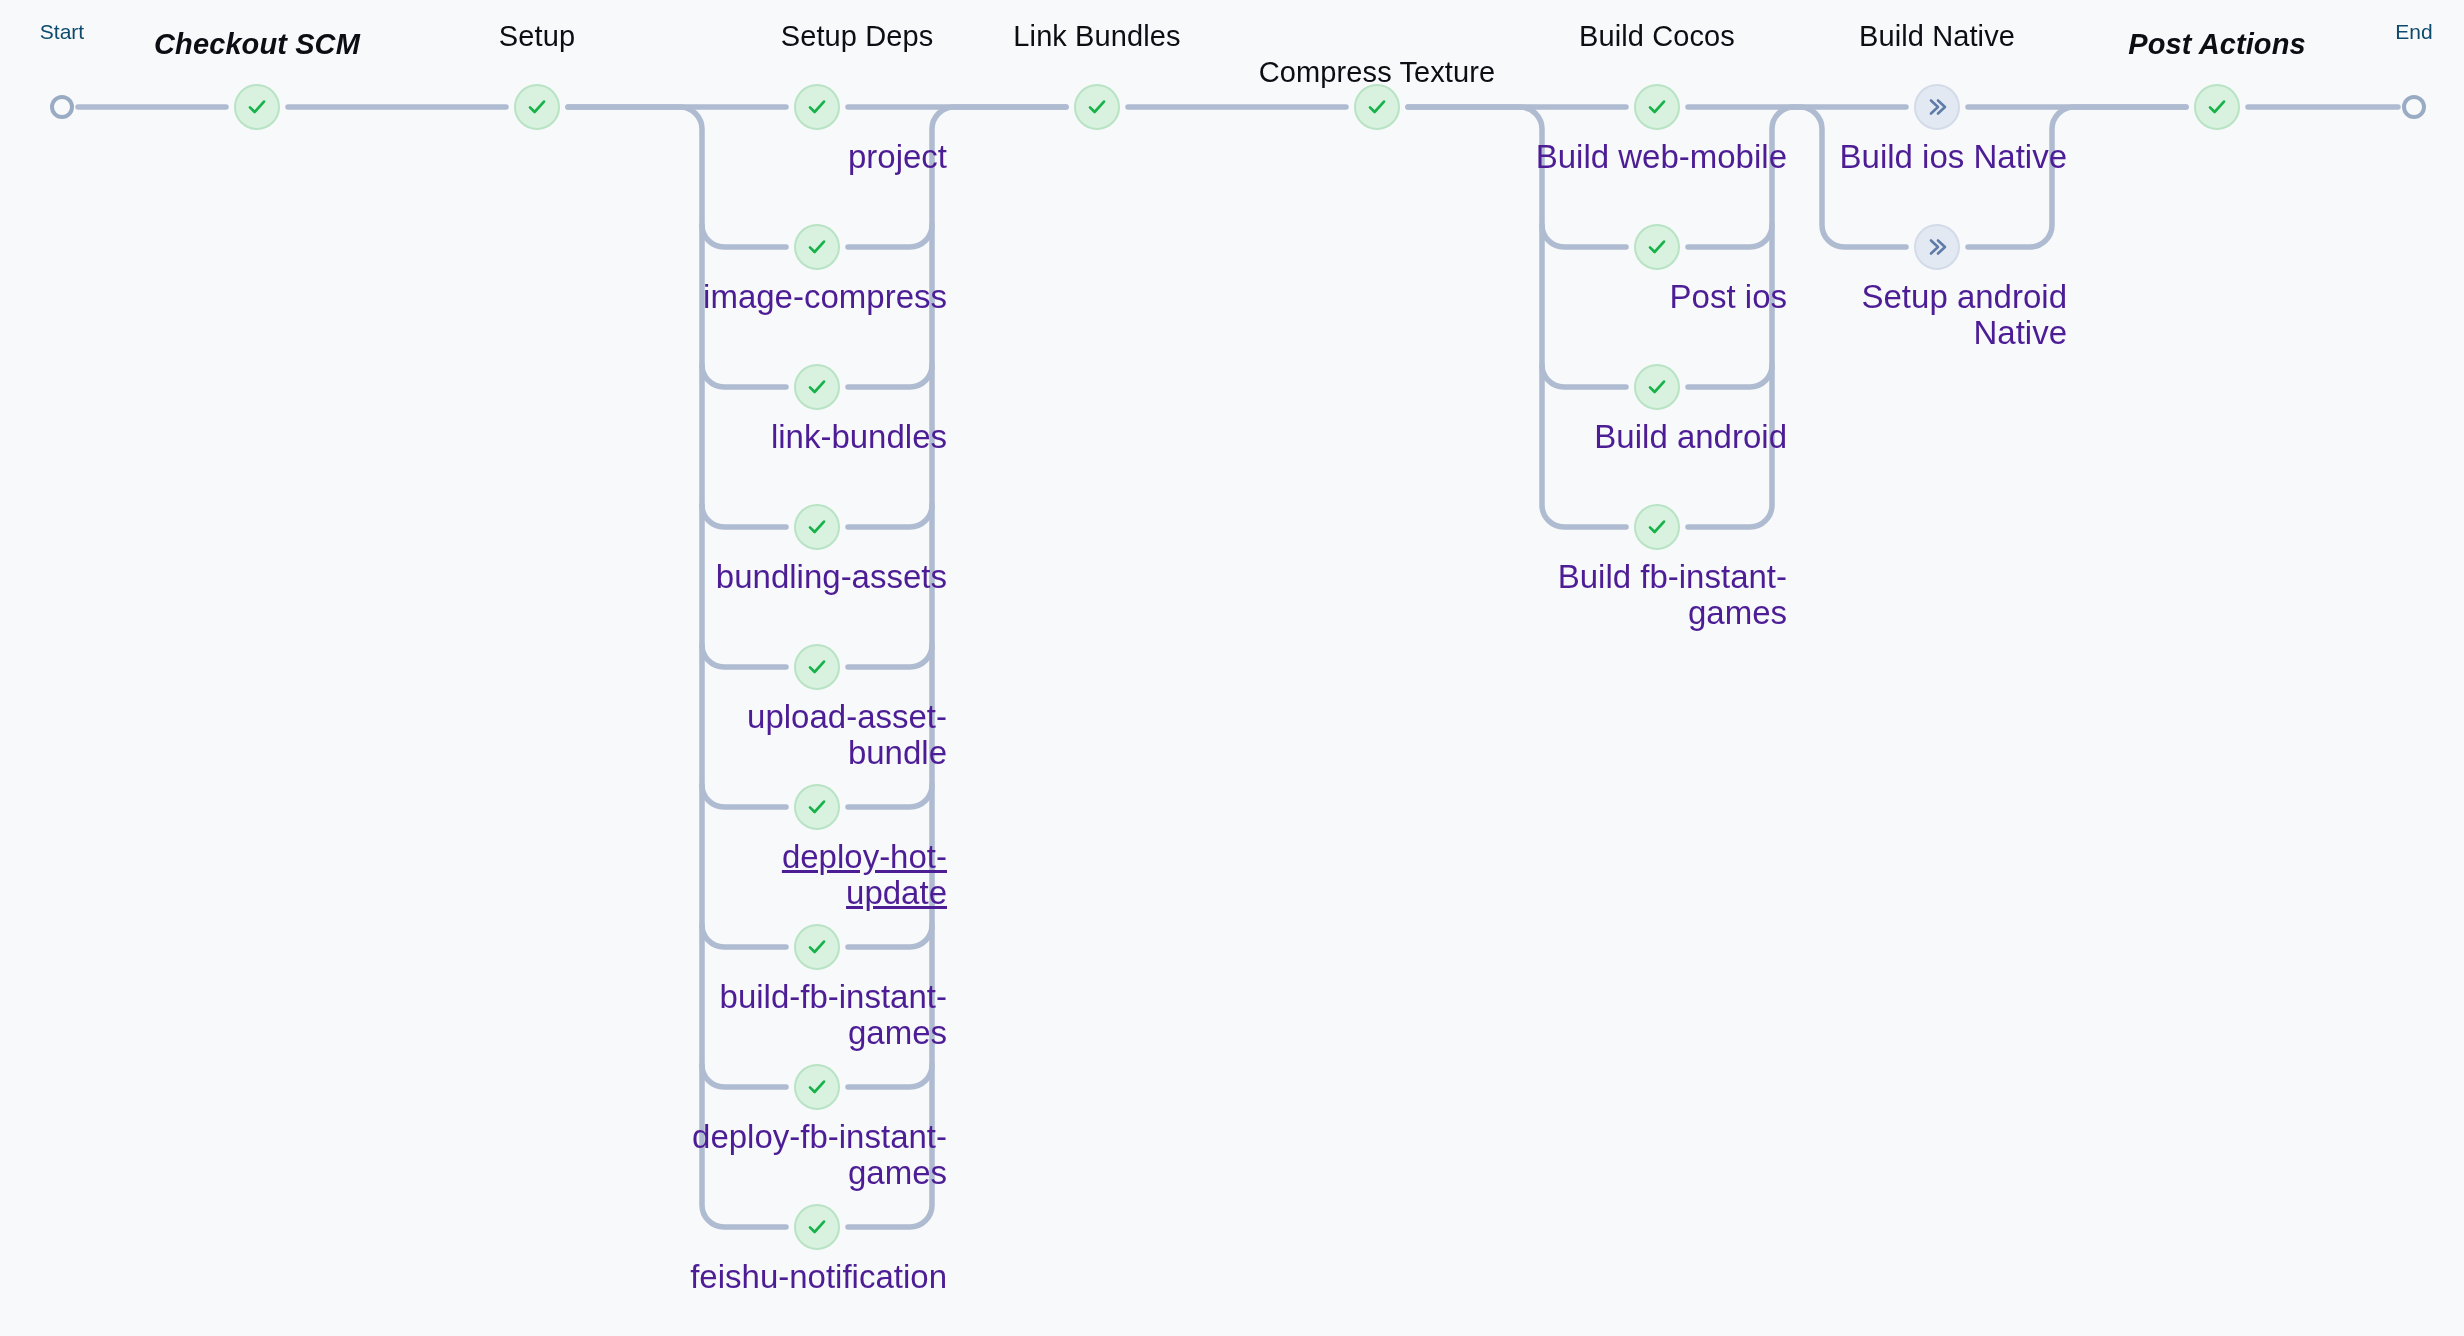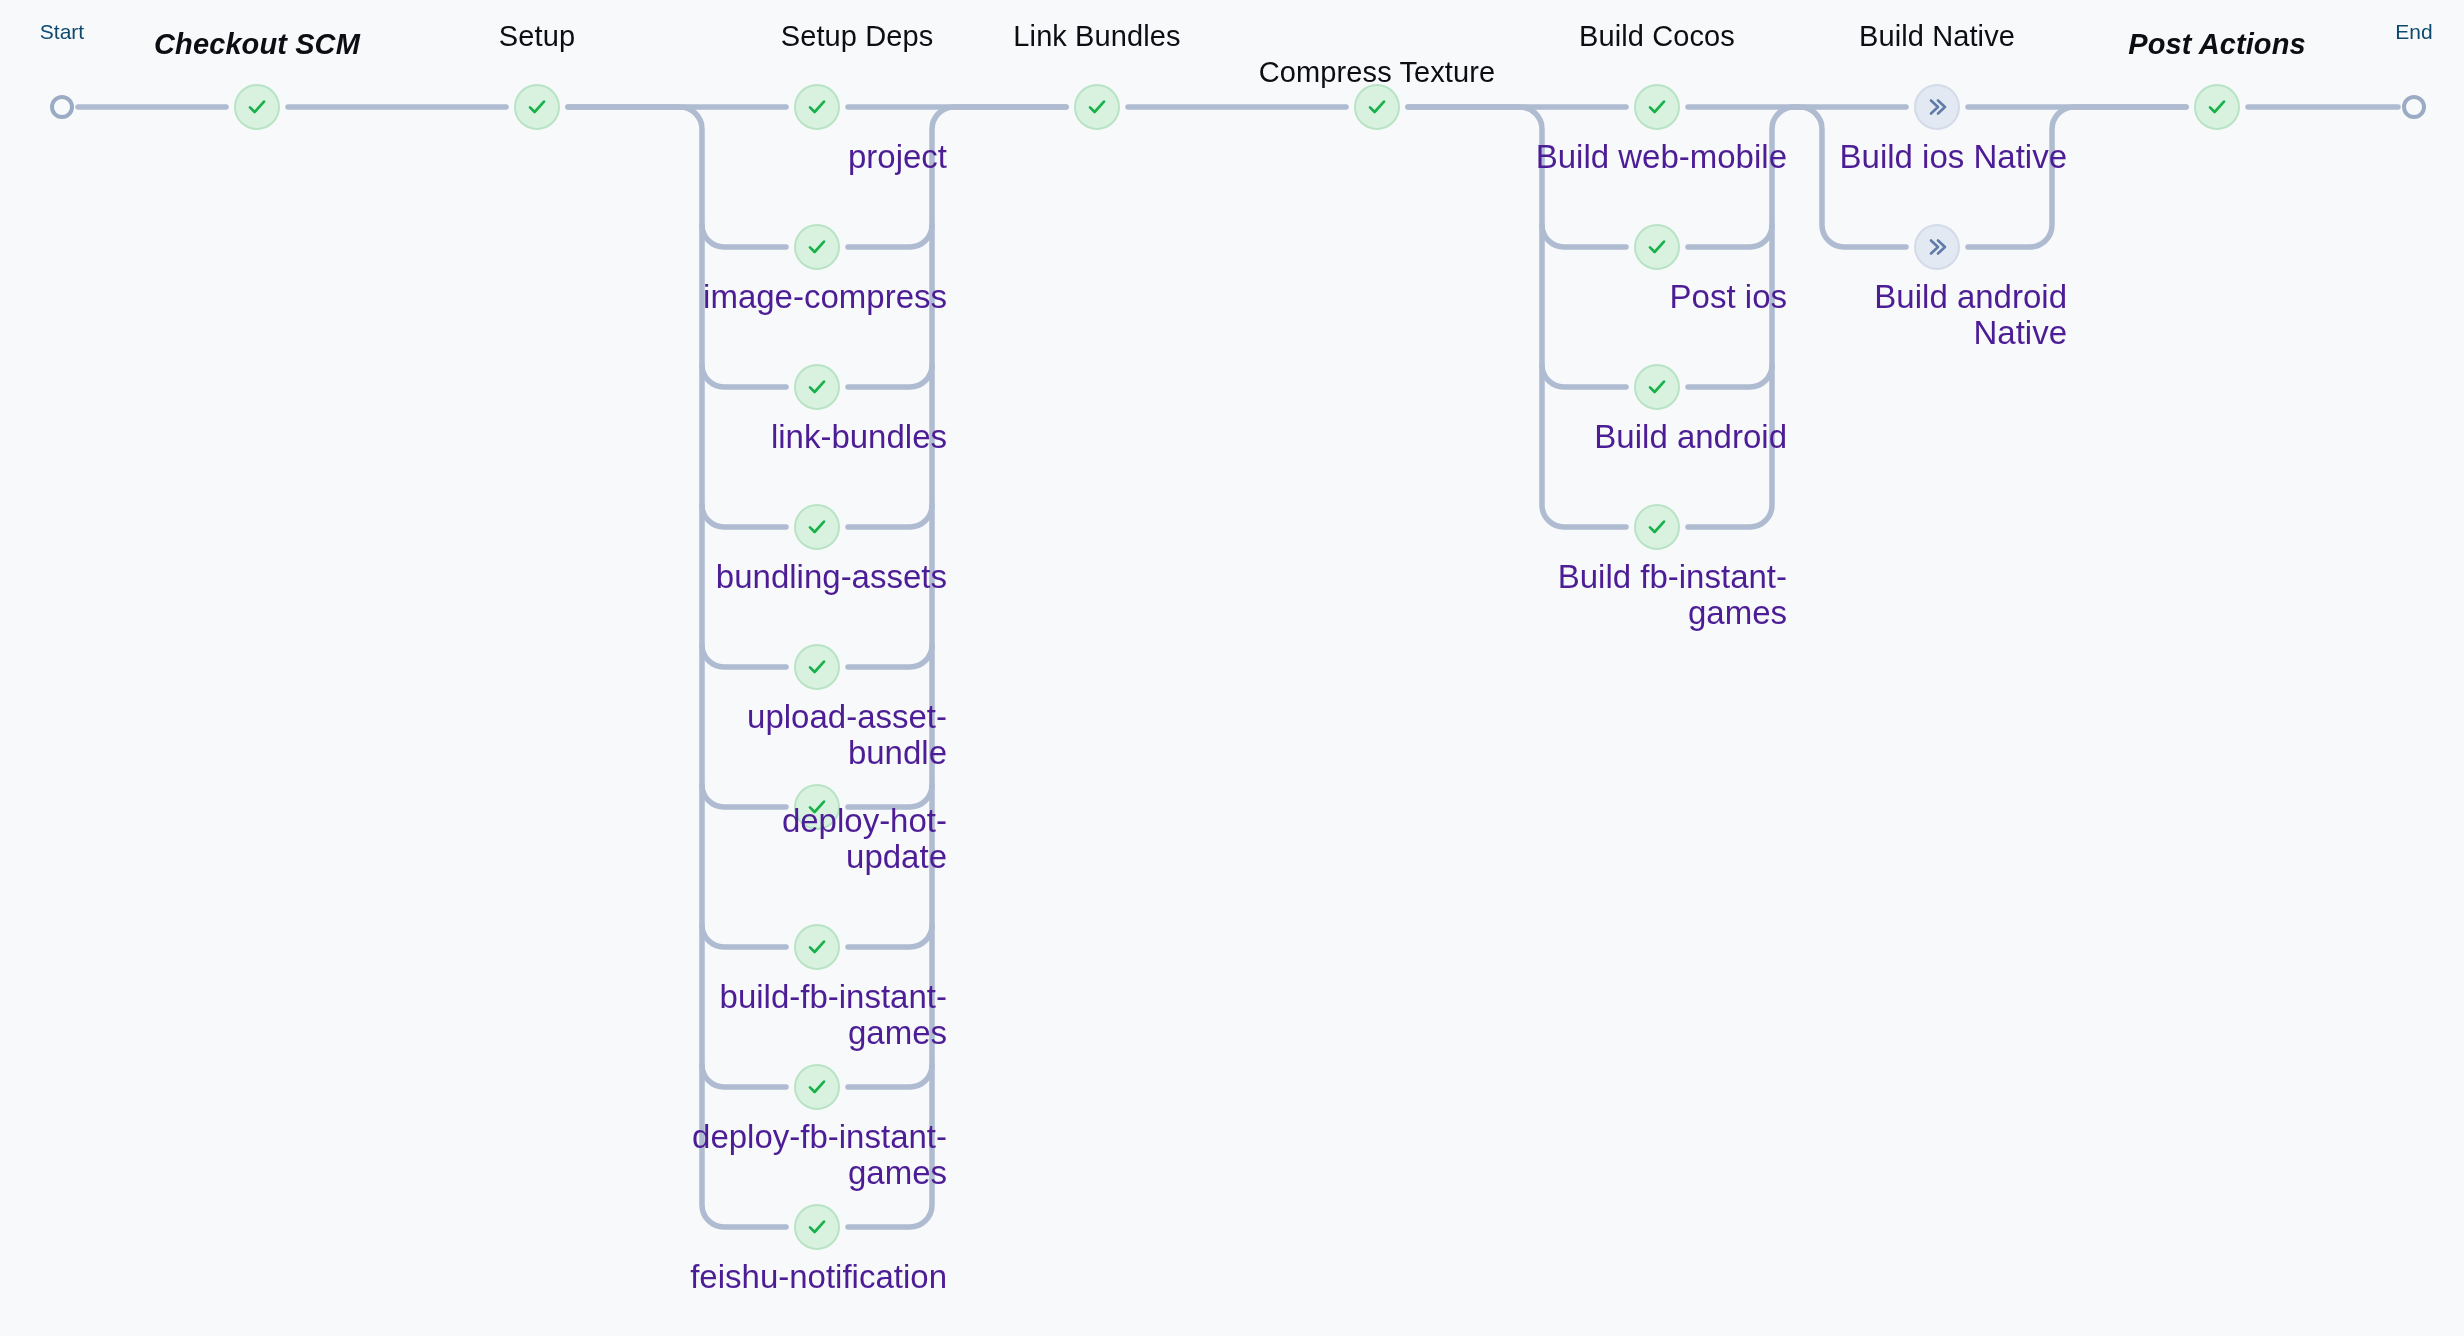--- a/index.html
+++ b/index.html
@@ -200,21 +200,21 @@
         </span>
       </div>
       <div class="node-label" style="left: 817px; top: 699px;">upload-asset-bundle</div>
       <div class="node success" style="left: 794px; top: 784px;">
         <span>
           <svg width="24" height="24" viewBox="0 0 24 24" fill="none">
             <path d="M5 12.4 L9.6 17 L19 6.6" stroke="#19b24a" stroke-width="2.7" stroke-linecap="round" stroke-linejoin="round"></path>
           </svg>
         </span>
       </div>
-      <div class="node-label" style="left: 817px; top: 803px;">deploy-hot-update</div>
+      <div class="node-label" style="left: 817px; top: 839px; text-decoration: underline;">deploy-hot-update</div>
       <div class="node success" style="left: 794px; top: 924px;">
         <span>
           <svg width="24" height="24" viewBox="0 0 24 24" fill="none">
             <path d="M5 12.4 L9.6 17 L19 6.6" stroke="#19b24a" stroke-width="2.7" stroke-linecap="round" stroke-linejoin="round"></path>
           </svg>
         </span>
       </div>
       <div class="node-label" style="left: 817px; top: 979px;">build-fb-instant-games</div>
       <div class="node success" style="left: 794px; top: 1064px;">
         <span>
@@ -288,21 +288,21 @@
       </div>
       <div class="node-label" style="left: 1937px; top: 139px;">Build ios Native</div>
       <div class="node skipped" style="left: 1914px; top: 224px;">
         <span>
           <svg width="24" height="24" viewBox="0 0 24 24" fill="none">
             <path d="M6 5.5 L13 12 L6 18.5" stroke="#5f7ba8" stroke-width="2.6" stroke-linecap="round" stroke-linejoin="round"></path>
             <path d="M13 5.5 L20 12 L13 18.5" stroke="#5f7ba8" stroke-width="2.6" stroke-linecap="round" stroke-linejoin="round"></path>
           </svg>
         </span>
       </div>
-      <div class="node-label" style="left: 1937px; top: 279px;">Build android Native</div>
+      <div class="node-label" style="left: 1937px; top: 279px;">Setup android Native</div>
       <div class="node success" style="left: 2194px; top: 84px;">
         <span>
           <svg width="24" height="24" viewBox="0 0 24 24" fill="none">
             <path d="M5 12.4 L9.6 17 L19 6.6" stroke="#19b24a" stroke-width="2.7" stroke-linecap="round" stroke-linejoin="round"></path>
           </svg>
         </span>
       </div>
     </div>
 
 </div>

